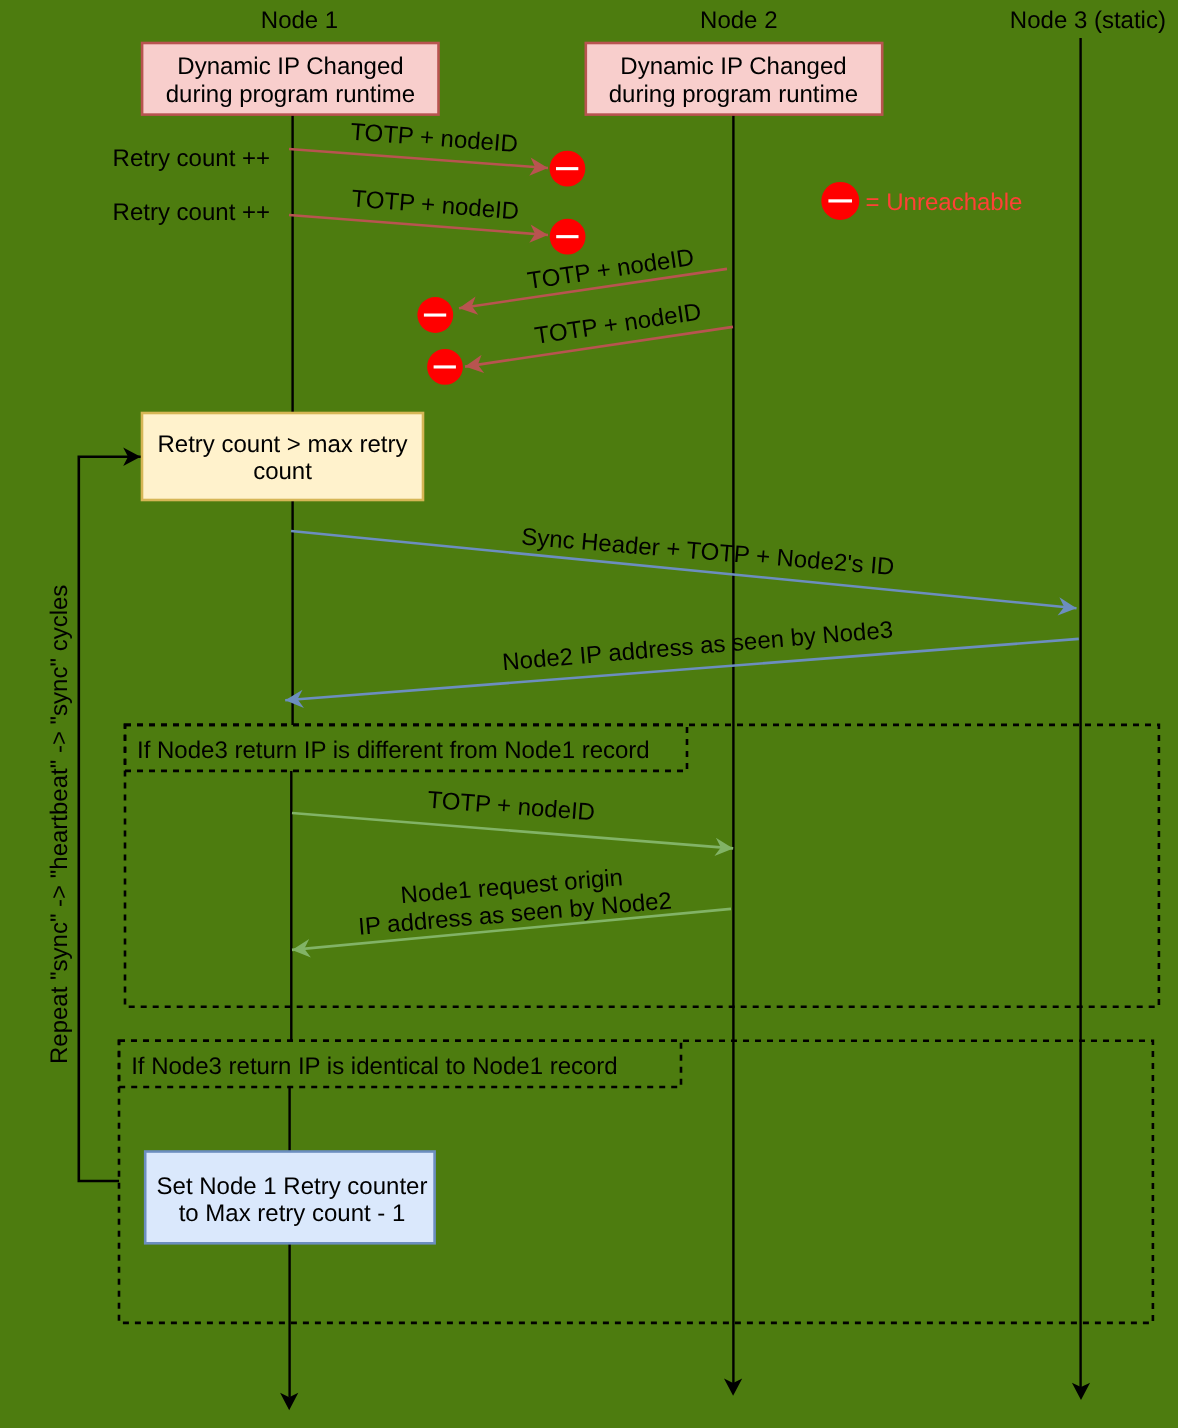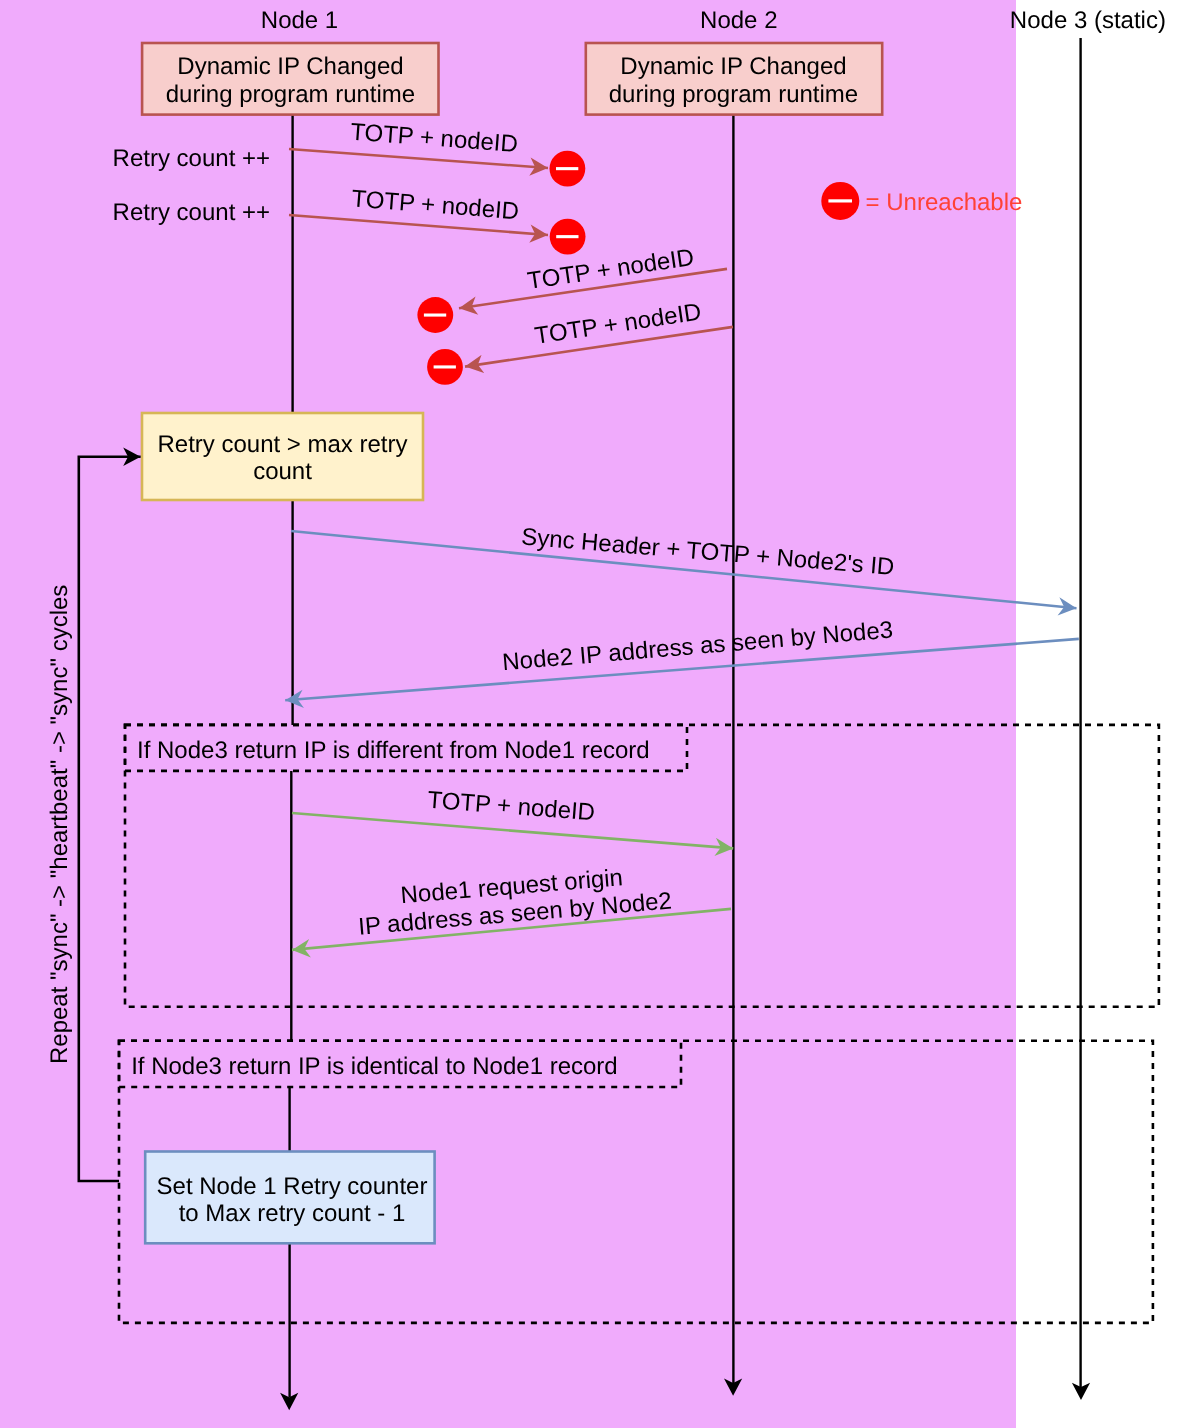--- a/index.html
+++ b/index.html
@@ -1,20 +1,20 @@
 <!DOCTYPE html>
 <html><head>
 <meta charset="utf-8">
 <title>Node IP Sync Sequence Diagram</title>
 <style>
   html,body{margin:0;padding:0;background:#ffffff;}
   body{width:1178px;height:1428px;overflow:hidden;
        font-family:"Liberation Sans",sans-serif;
        -webkit-font-smoothing:antialiased;}
-  #stage{position:relative;width:1016px;height:1428px;background:#f0abfc;
+  #stage{position:relative;width:1178px;height:1428px;background:#4d7c0f;
          will-change:transform;}
   svg#canvas{position:absolute;left:0;top:0;
              shape-rendering:geometricPrecision;
              text-rendering:geometricPrecision;}
   text{font-family:"Liberation Sans",sans-serif;}
   .t-node{font-size:24px;fill:#000;}
   .t-box{font-size:24px;fill:#000;}
   .t-msg{font-size:24px;fill:#000;}
   .t-side{font-size:24px;fill:#000;}
   .t-frag{font-size:24px;fill:#000;}

